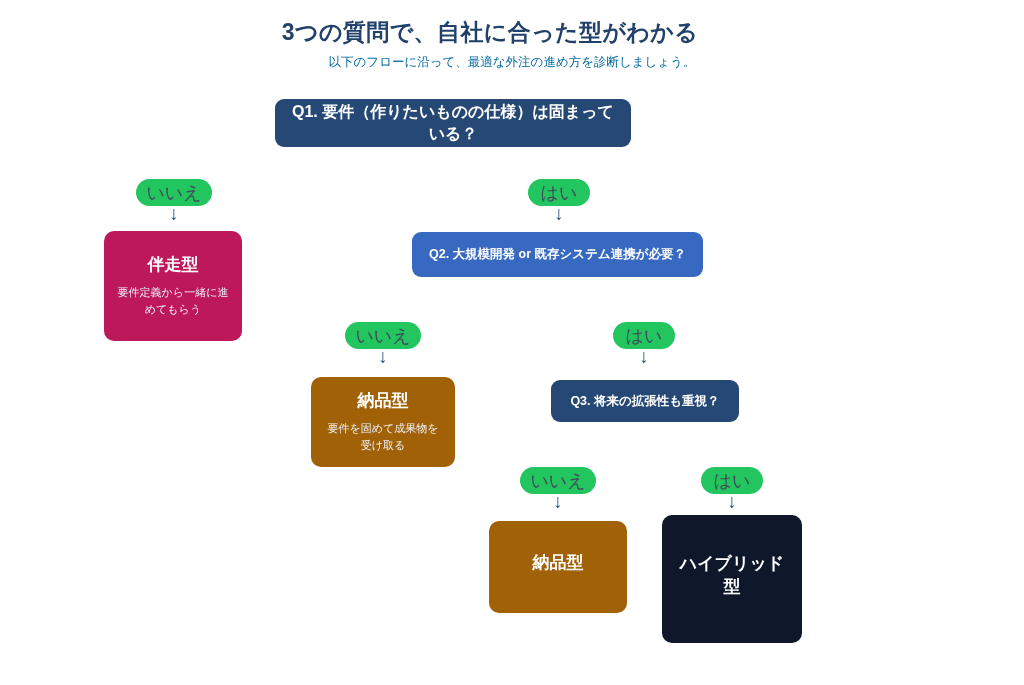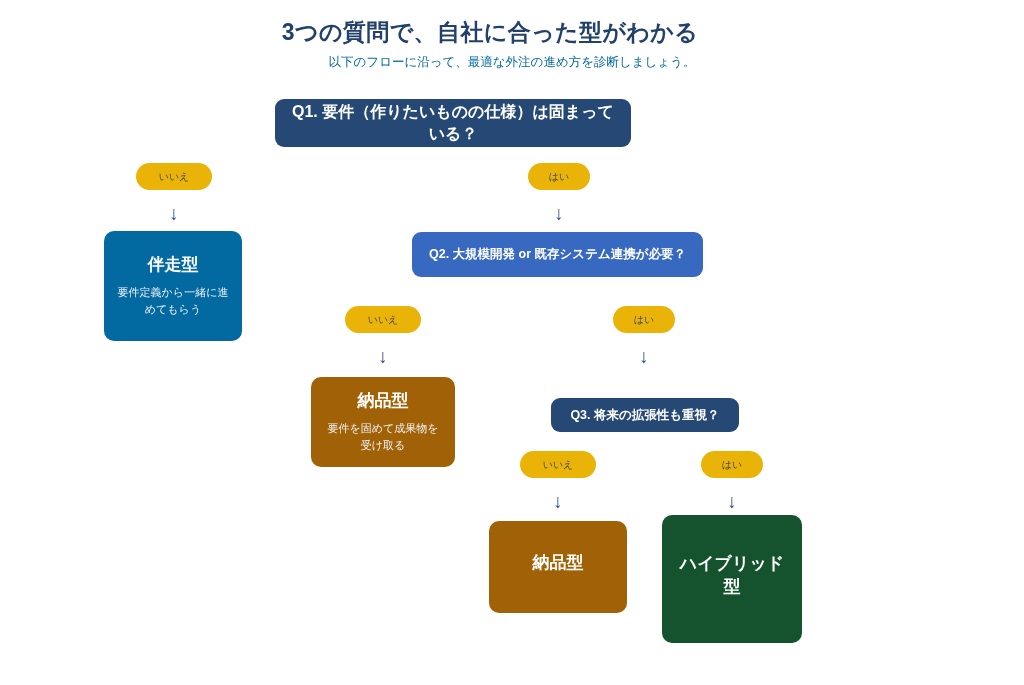--- a/index.html
+++ b/index.html
@@ -60,37 +60,38 @@
     font-weight: bold;
     box-sizing: border-box;
     padding: 0 14px;
     line-height: 1.35;
   }
   .qbox.navy  { background: #254875; }
   .qbox.blue  { background: #3769c0; }
 
   #q1 { left: 275px; top: 99px;  width: 356px; height: 48px; font-size: 16px; }
   #q2 { left: 412px; top: 232px; width: 291px; height: 45px; font-size: 12.5px; }
-  #q3 { left: 551px; top: 398px; width: 188px; height: 34px; font-size: 12.5px; }
+  #q3 { left: 551px; top: 380px; width: 188px; height: 42px; font-size: 12.5px; }
 
   
   .pill {
     position: absolute;
-    background: #eab308;
+    background: #22c55e;
     border-radius: 16px;
     height: 27px;
     display: flex;
     align-items: center;
     justify-content: center;
-    font-size: 10px;
+    font-size: 18px;
     font-weight: normal;
     color: #3f4a5a;
     white-space: nowrap;
     padding: 0 15px;
     box-sizing: border-box;
+    margin-top: 16px;
   }
   #pill-q1-no  { left: 136px; top: 163px; width: 76px; }
   #pill-q1-yes { left: 528px; top: 163px; width: 62px; }
   #pill-q2-no  { left: 345px; top: 306px; width: 76px; }
   #pill-q2-yes { left: 613px; top: 306px; width: 62px; }
   #pill-q3-no  { left: 520px; top: 451px; width: 76px; }
   #pill-q3-yes { left: 701px; top: 451px; width: 62px; }
 
   
   .arrow {
@@ -118,23 +119,23 @@
     border-radius: 10px;
     display: flex;
     flex-direction: column;
     align-items: center;
     justify-content: center;
     text-align: center;
     color: #ffffff;
     box-sizing: border-box;
     padding: 8px 12px;
   }
-  .card.navy { background: #0369a1; }
+  .card.navy { background: #be185d; }
   .card.blue { background: #a16207; }
-  .card.red  { background: #14532d; }
+  .card.red  { background: #0f172a; }
 
   .card-title {
     font-size: 17px;
     font-weight: bold;
     line-height: 1.3;
     margin-bottom: 7px;
   }
   .card-desc {
     font-size: 11px;
     font-weight: normal;

